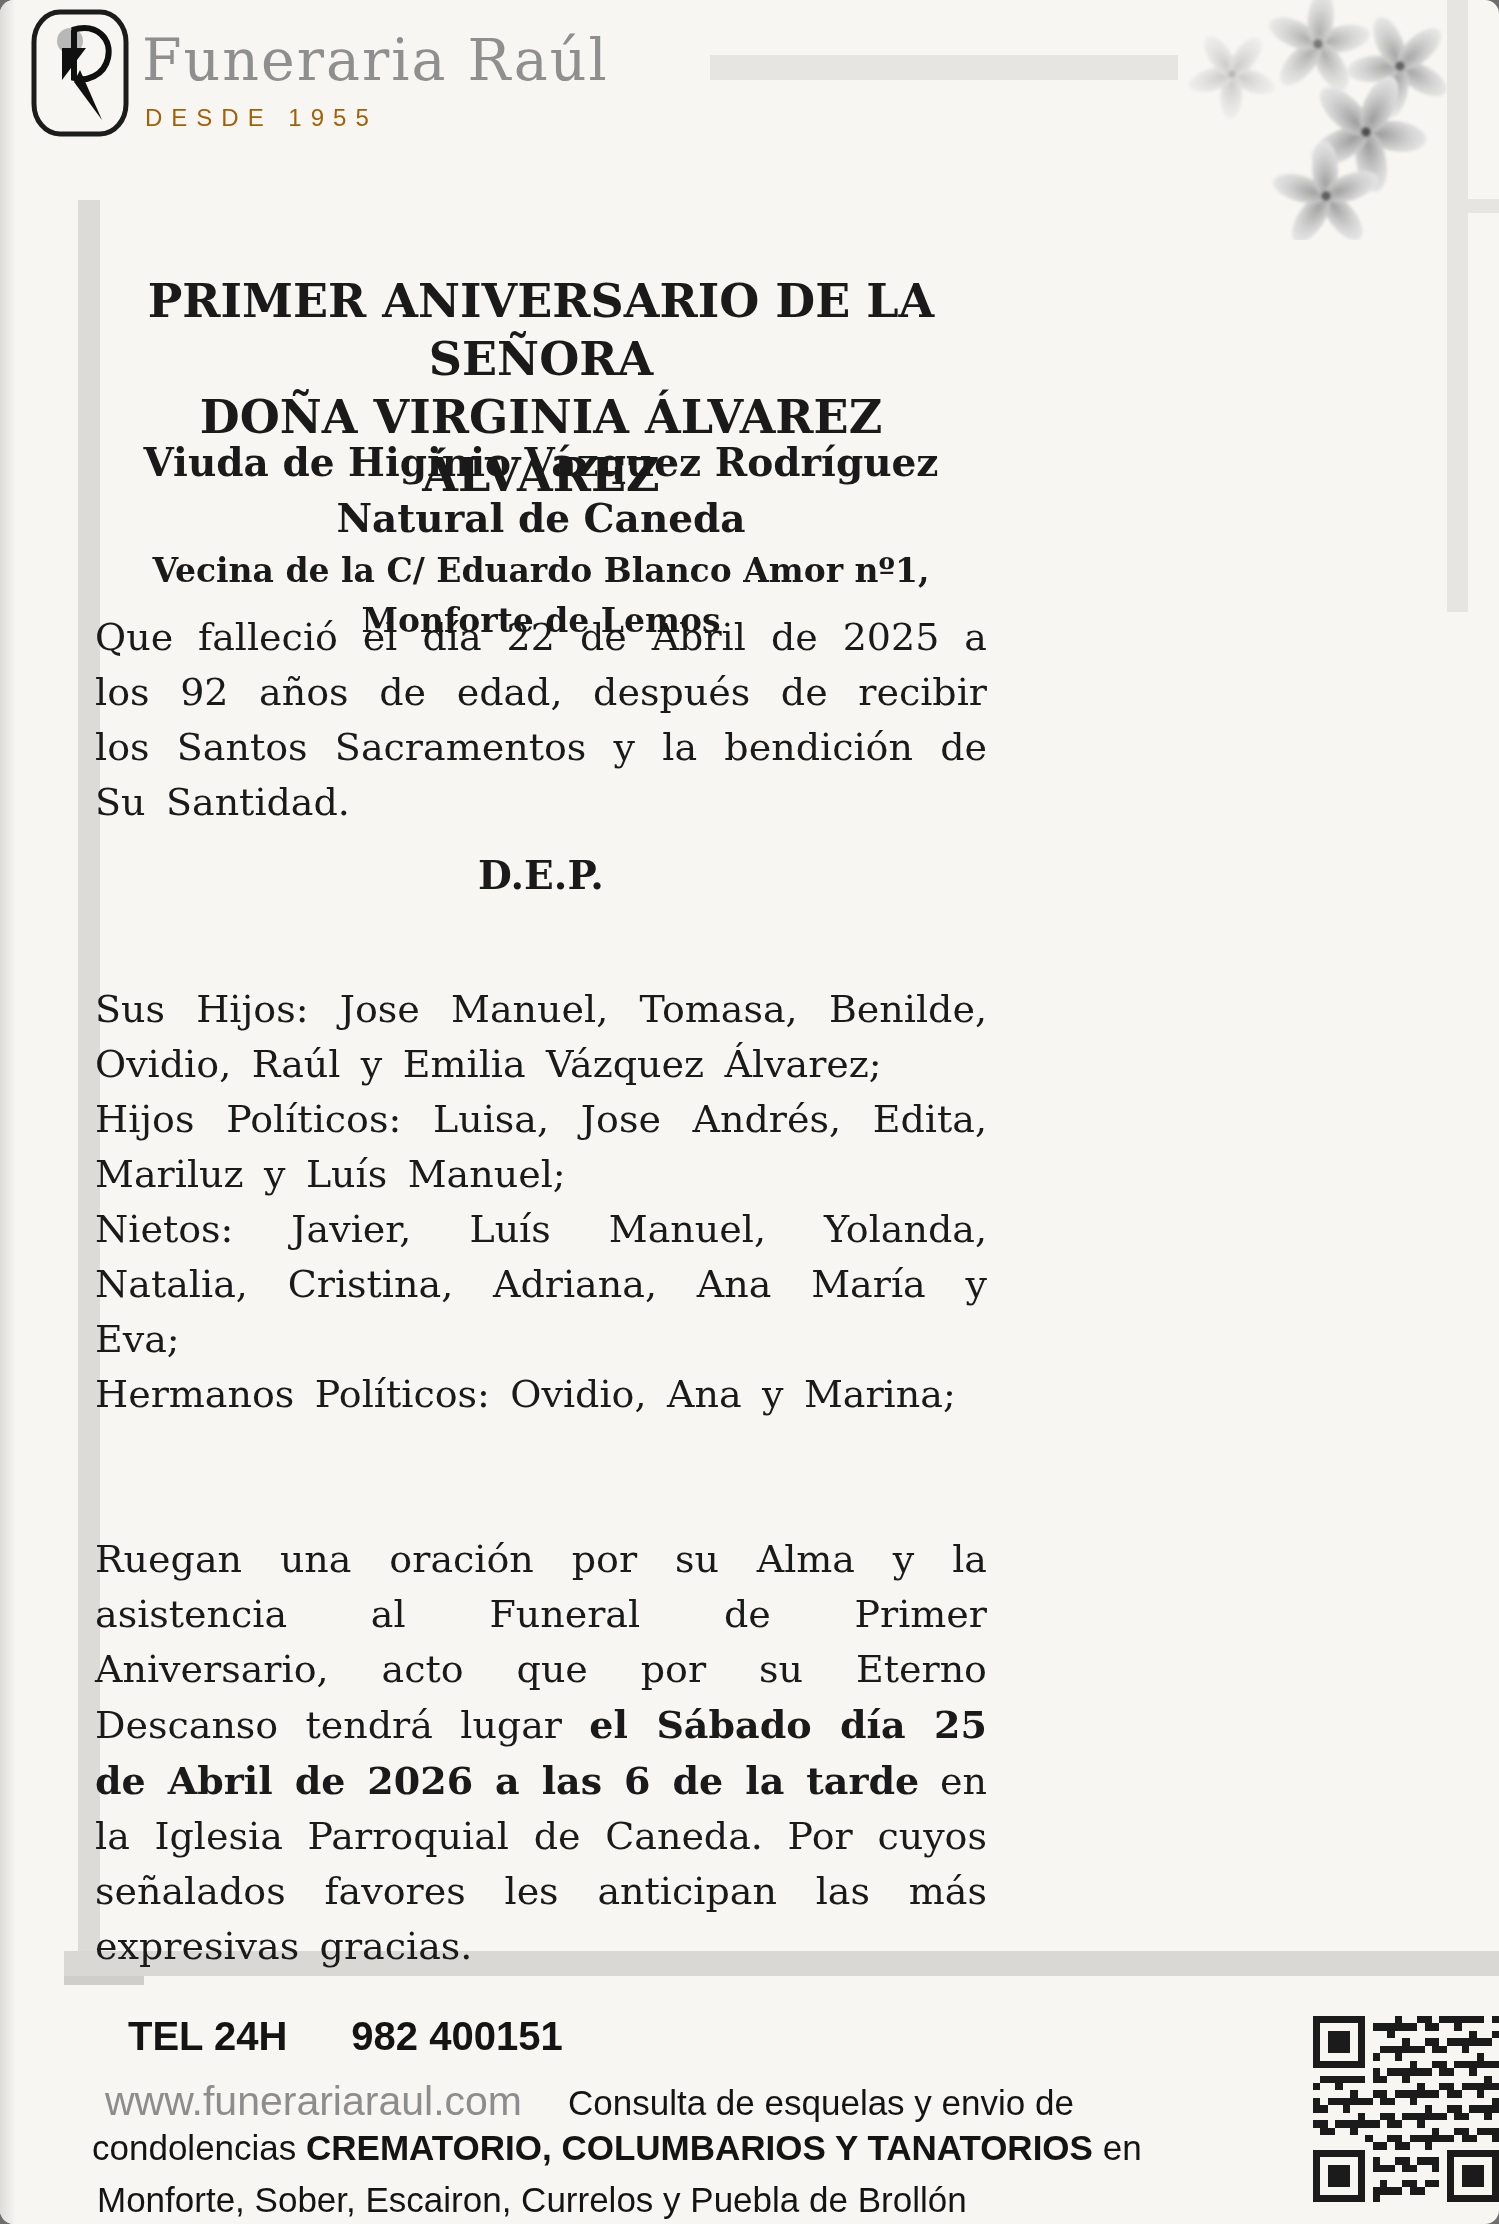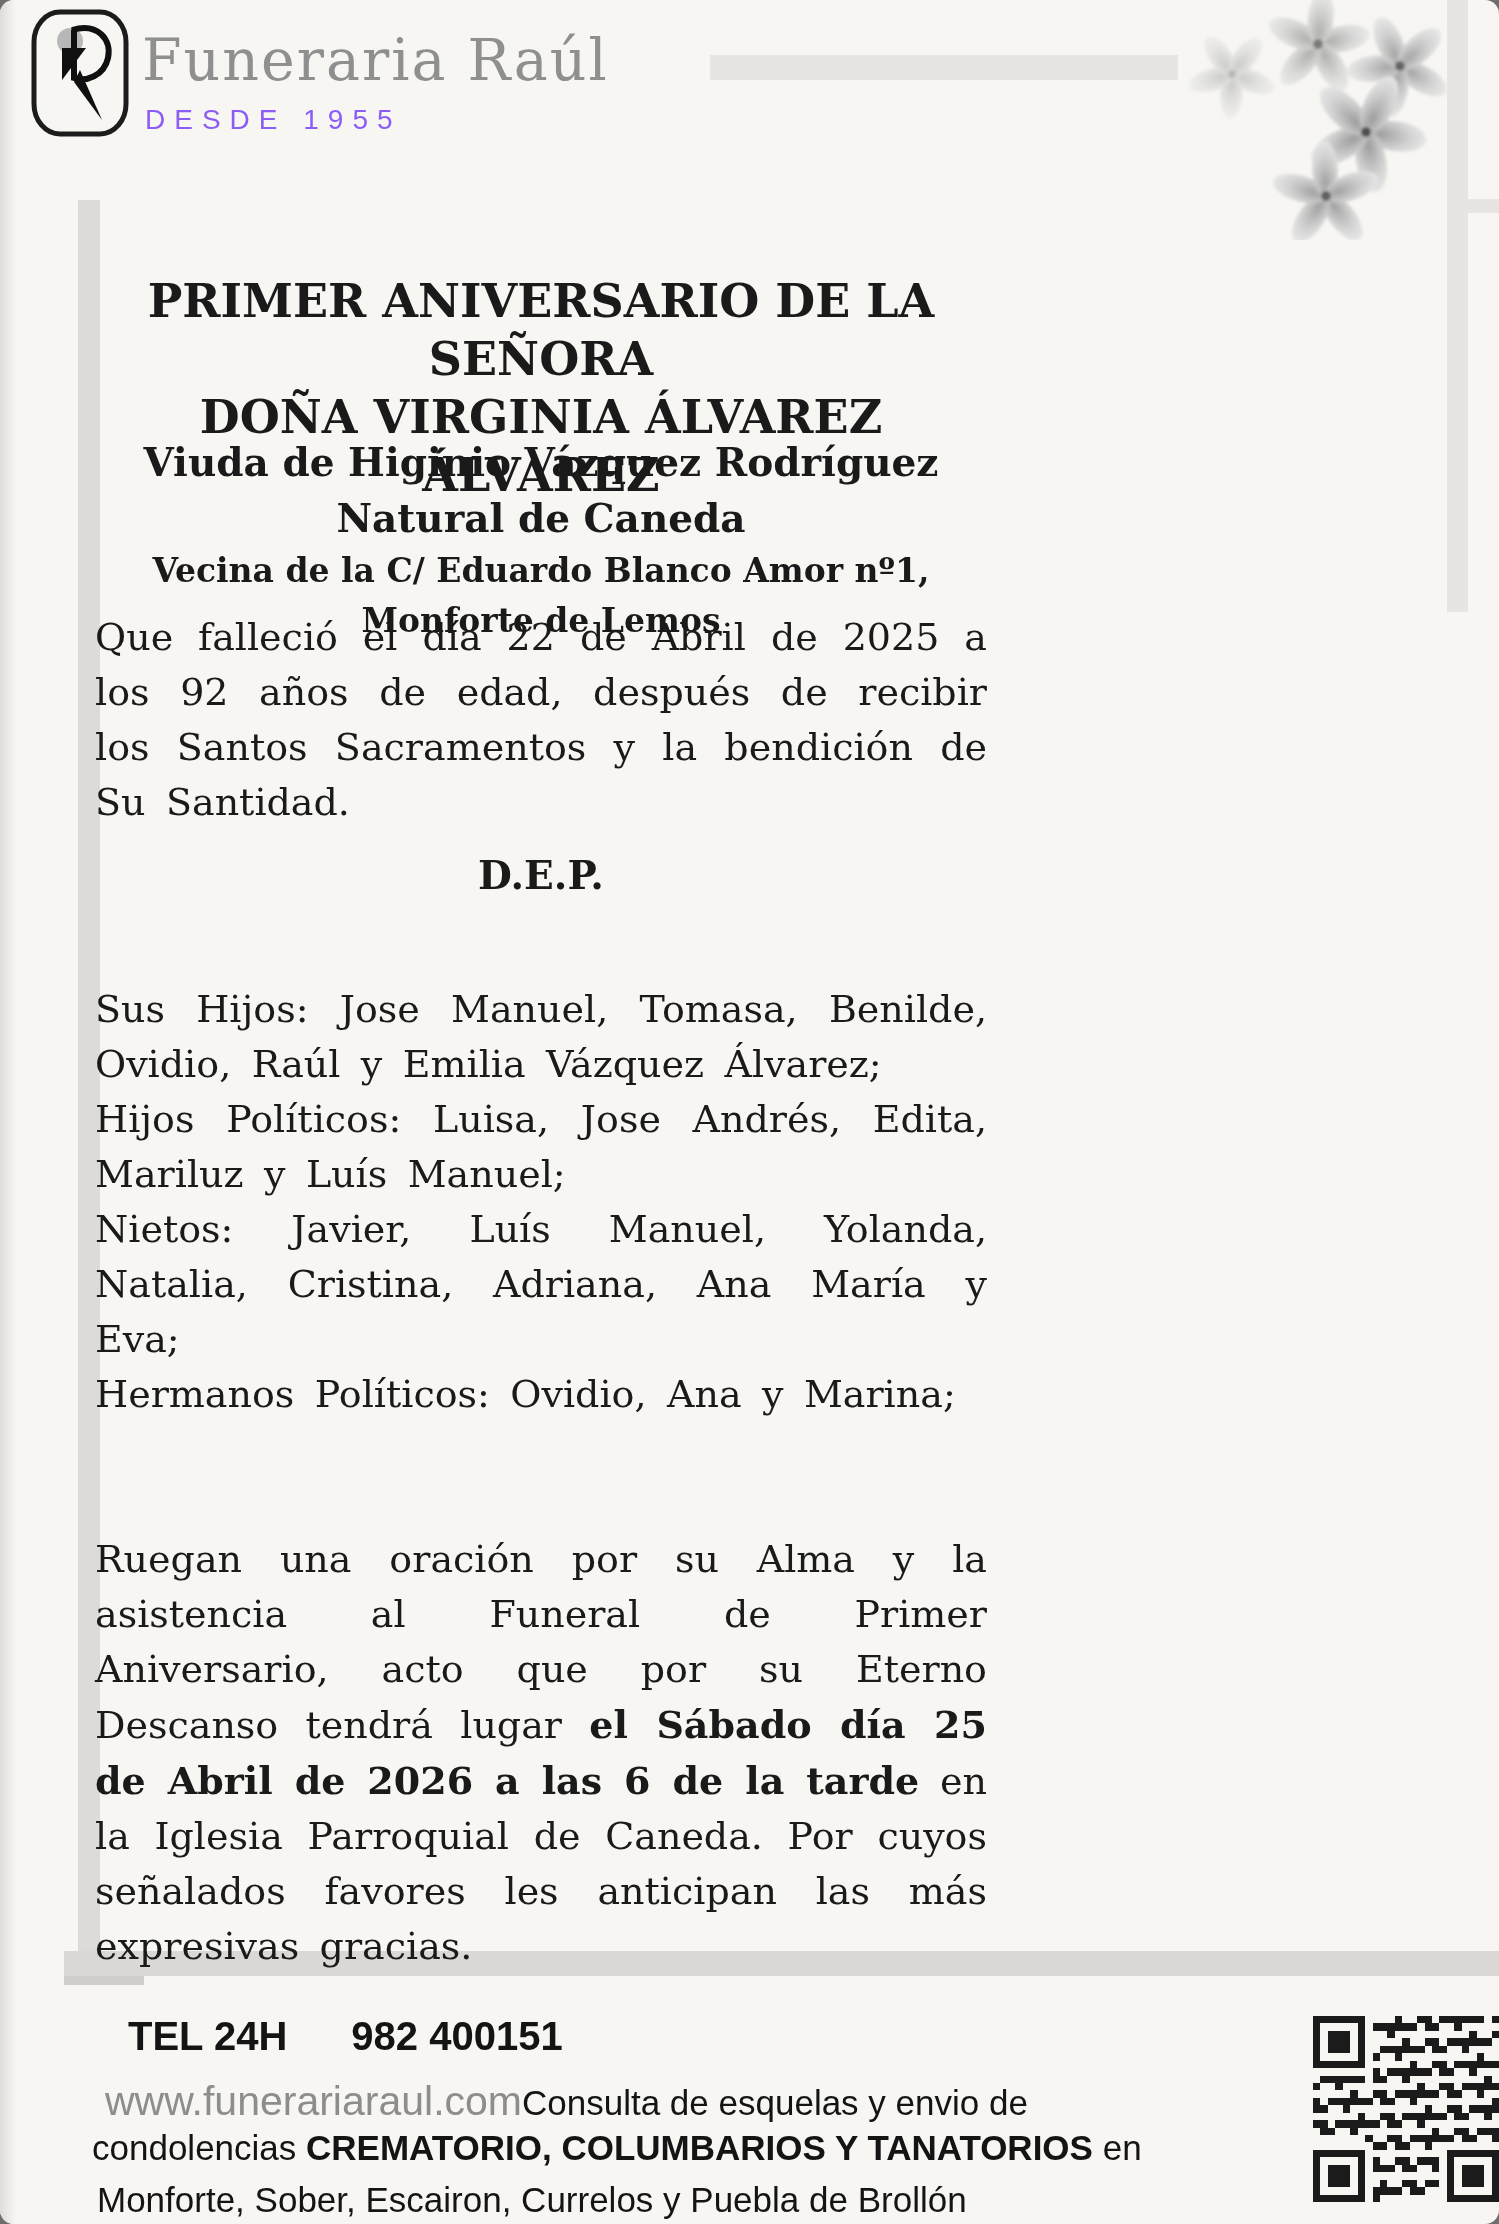--- a/index.html
+++ b/index.html
@@ -21,21 +21,21 @@
   
   .band-top     { position:absolute; left:710px;  top:55px;  width:468px; height:25px; background:#e6e5e1; }
   .band-right-v { position:absolute; left:1447px; top:0;     width:21px;  height:612px; background:#e6e5e1; }
   .band-right-h { position:absolute; left:1447px; top:199px; width:52px;  height:14px;  background:#e6e5e1; }
 
   
   .logo { position:absolute; left:30px; top:8px; width:100px; height:130px; }
   .brand-name  { position:absolute; left:142px; top:26px; font-size:57px; line-height:1.2;
                  color:#8f8f8f; letter-spacing:2px; font-weight:normal; }
   .brand-since { position:absolute; left:145px; top:104px; font-family:"Liberation Sans",sans-serif;
-                 font-size:28px; letter-spacing:9px; color:#8b5cf6; font-weight:500; }
+                 font-size:24px; letter-spacing:9px; color:#a16207; font-weight:500; }
 
   .flowers { position:absolute; left:1166px; top:0; }
 
   
   .block { position:absolute; left:95px; width:892px; }
   .title-block   { top:272px; text-align:center; font-weight:bold; font-size:46px; line-height:58px; }
   .subtitle-block{ top:434px; text-align:center; font-weight:bold; }
   .sub-lg { font-size:39px; line-height:56px; }
   .sub-sm { font-size:33px; line-height:50px; }
   .body-txt { font-size:38px; line-height:55px; }
@@ -47,21 +47,21 @@
   .fam-label { font-weight:normal;margin-top:32px; }
   .hl { font-weight:bold; }
   p { margin:0; }
 
   
   .f-row { position:absolute; font-family:"Liberation Sans",sans-serif; color:#141414; white-space:nowrap; }
   .f-tel   { left:128px; top:2014px; font-weight:bold; font-size:40px; }
   .f-tel .num { margin-left:64px; }
   .f-web   { left:105px; top:2078px; font-size:35px; }
   .f-web .website  { color:#8d8d8d; font-size:41px; }
-  .f-web .consulta { }
+  .f-web .consulta { margin-left:46px; }
   .f-line2 { left:92px;  top:2128px; font-size:35px; }
   .f-line3 { left:97px;  top:2180px; font-size:35px; }
   .f-bold { font-weight:bold; }
 
   .qr { position:absolute; left:1313px; top:2016px; }
 </style>
 </head>
 <body>
 
 <div class="page">

